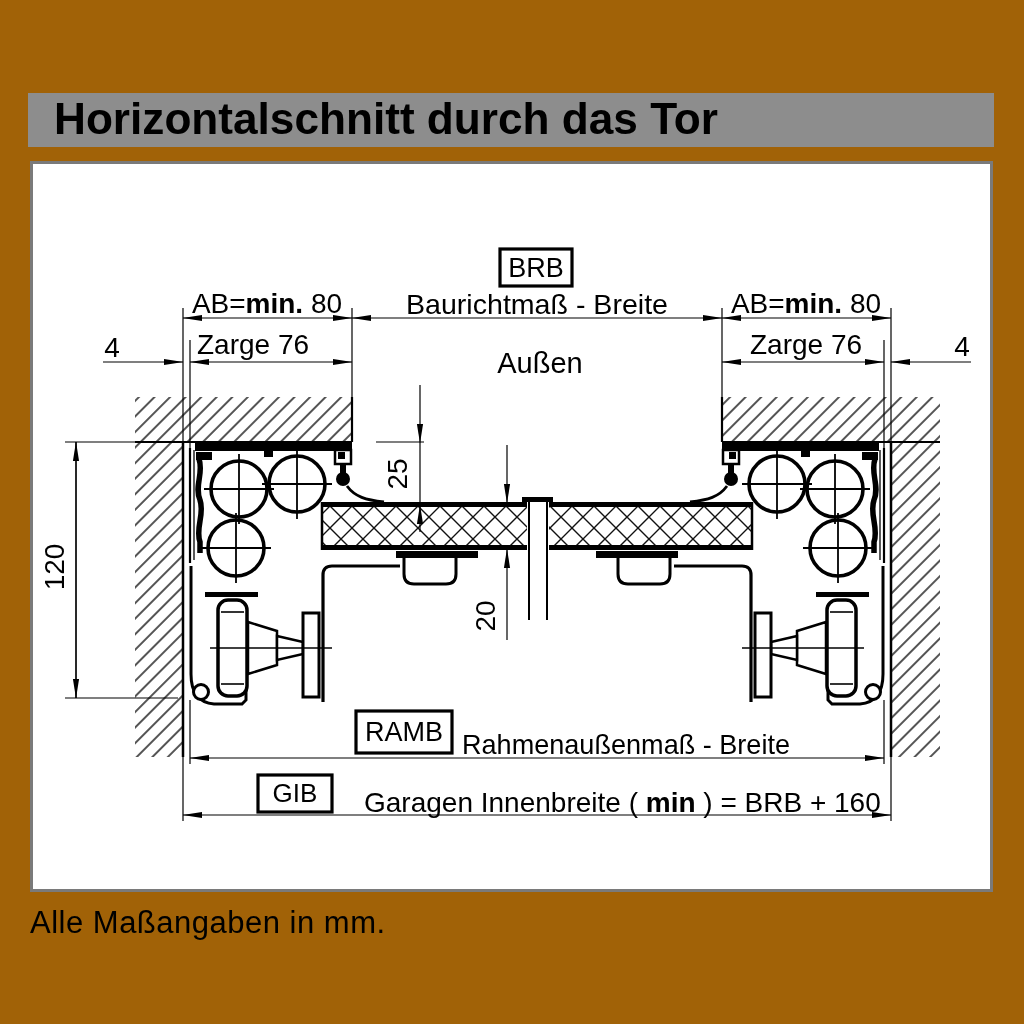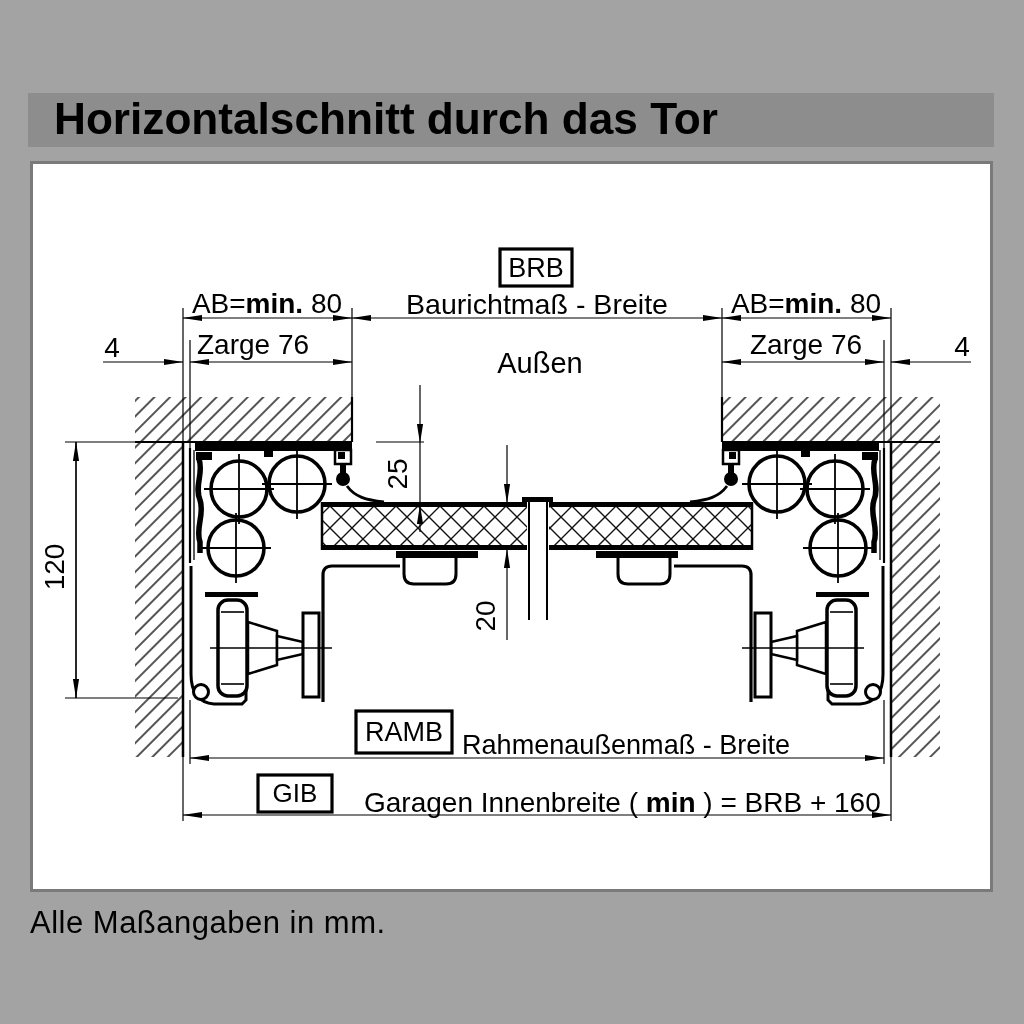--- a/index.html
+++ b/index.html
@@ -1,16 +1,16 @@
 <!DOCTYPE html>
 <html><head>
 <meta charset="utf-8">
 <style>
   html,body{margin:0;padding:0;background:#ffffff;}
-  .page{position:relative;width:1024px;height:1024px;background:#a3a3a3;
+  .page{position:relative;width:1024px;height:1024px;background:#a16207;
         font-family:"Liberation Sans",sans-serif;overflow:hidden;}
   svg text{fill:#000;}
   .drawtext{font-family:"Liberation Sans","DejaVu Sans",sans-serif;}
 </style>
 </head>
 <body>
 
 <div class="page">
 <svg width="1024" height="1024" viewBox="0 0 1024 1024">
   <defs>

